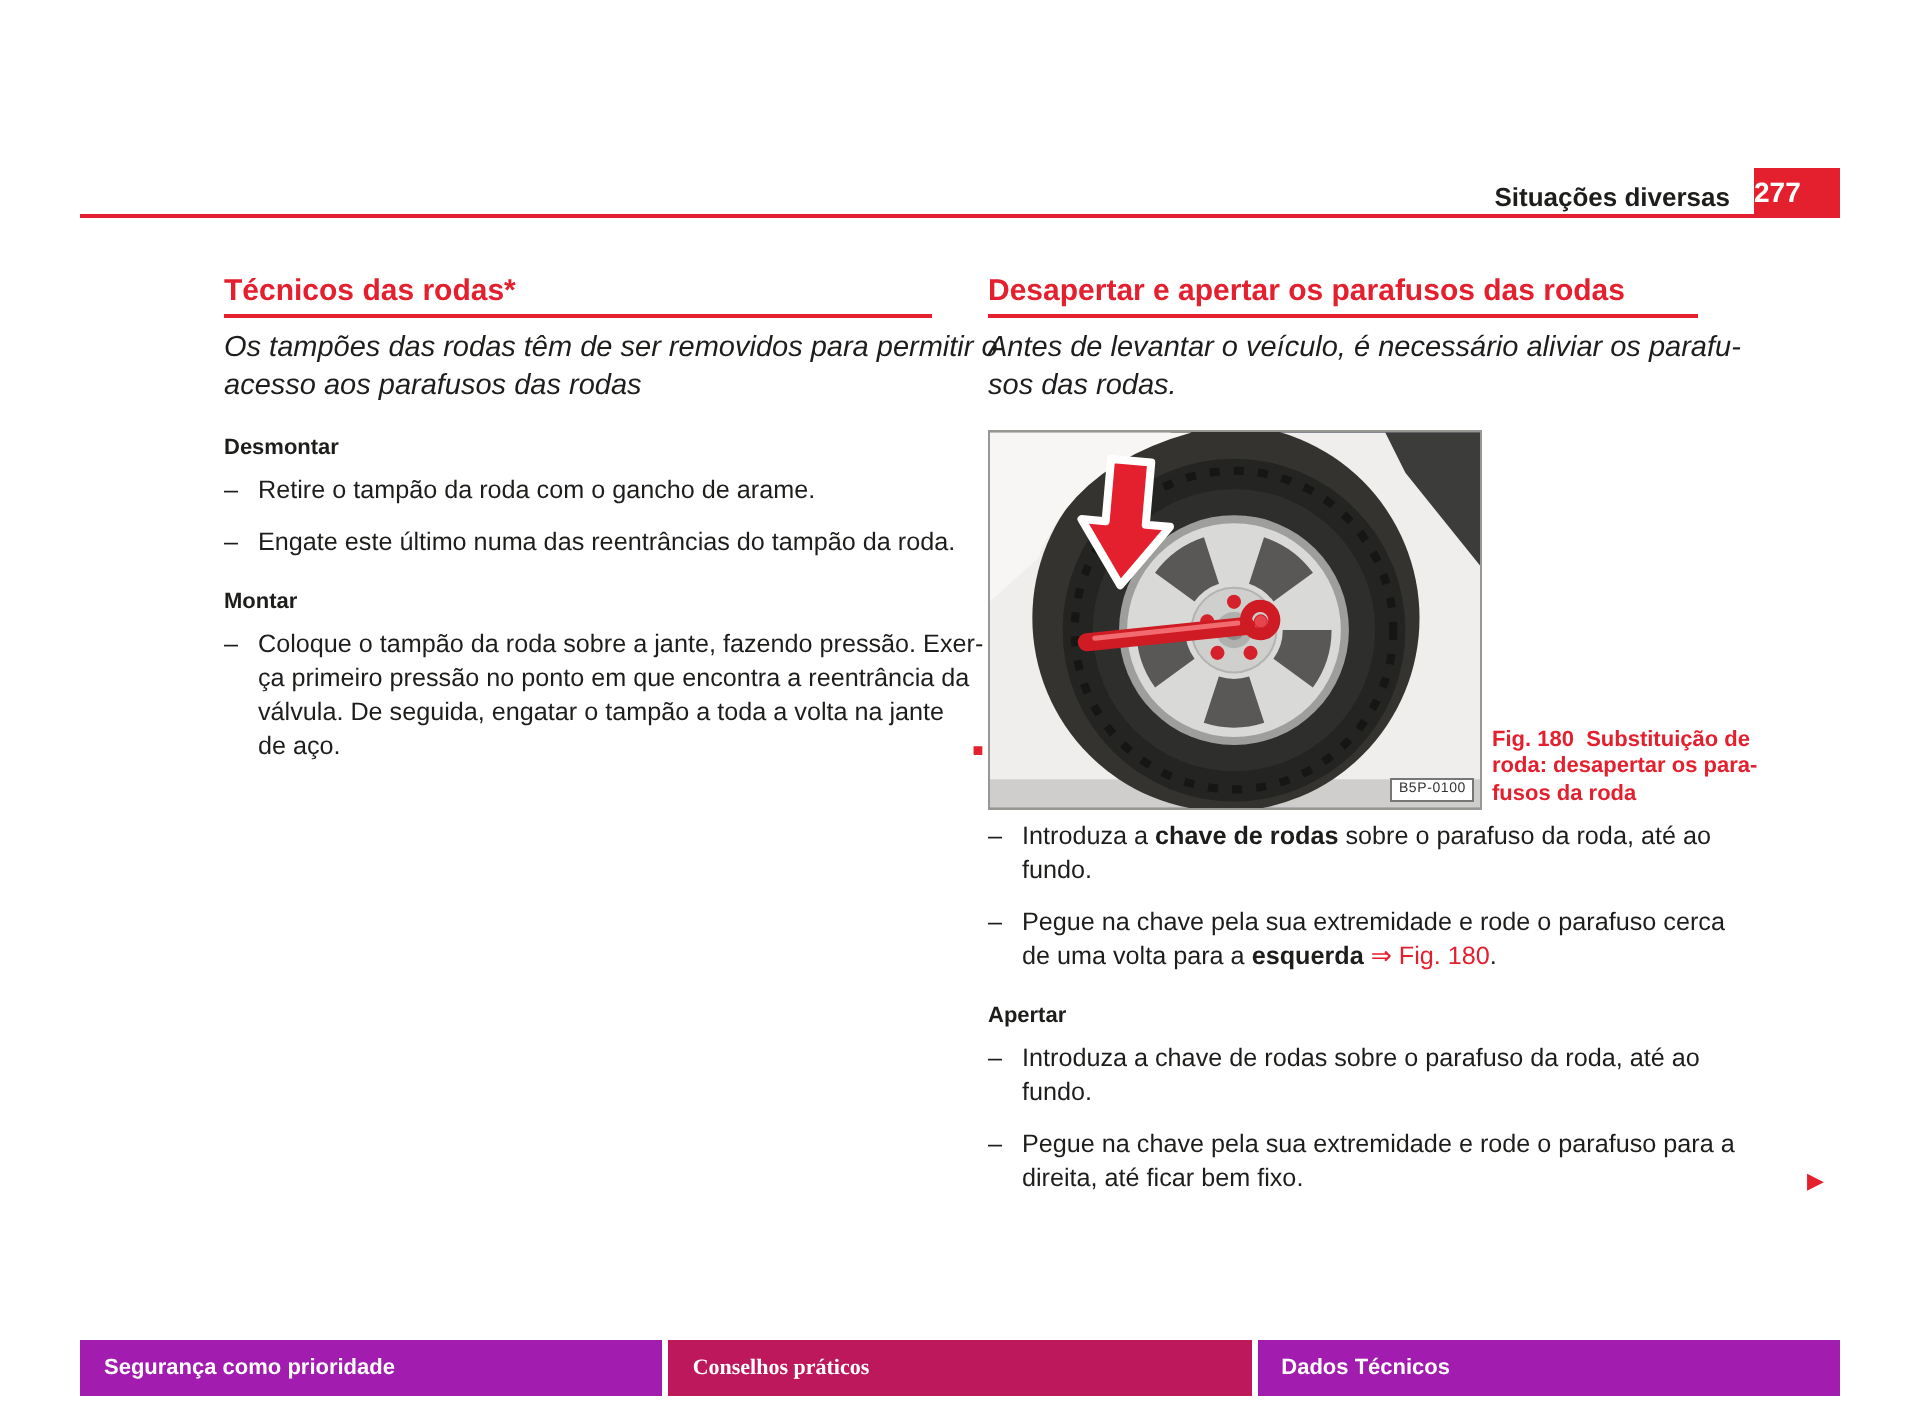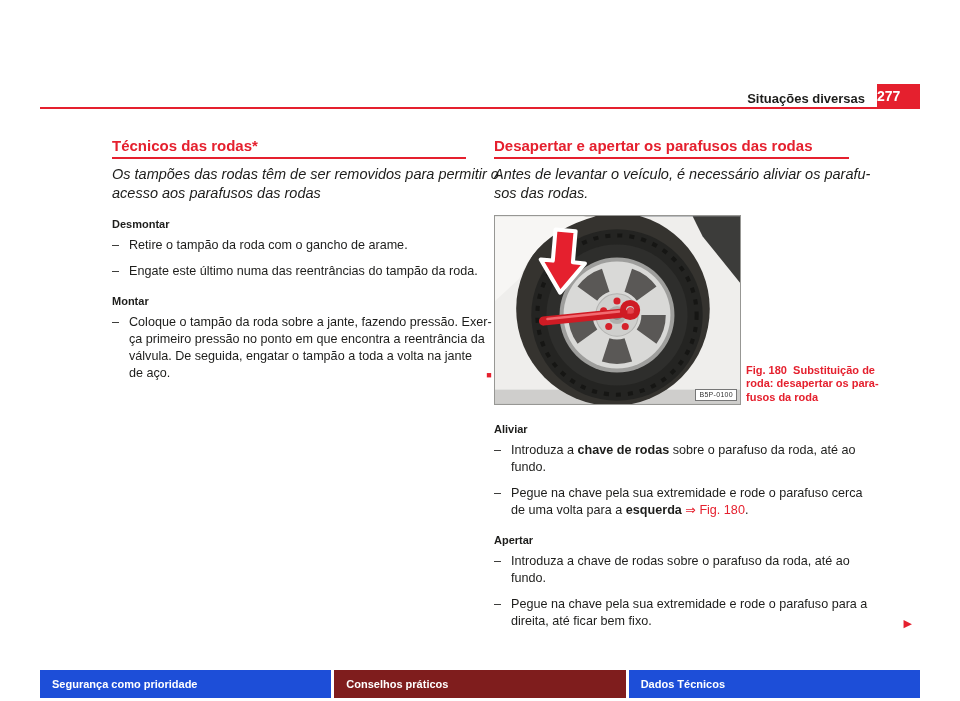--- a/index.html
+++ b/index.html
@@ -30,23 +30,23 @@
   .ref-red{color:#e5202e;}
   
   .figure{position:relative;margin-top:12px;width:245px;height:188px;border:1px solid #979794;
     background:#0f172a;box-sizing:content-box;}
   .fig-label{position:absolute;right:3px;bottom:3px;background:#fff;border:1px solid #777;
     font-size:7px;line-height:8px;padding:1px 3px;color:#333;letter-spacing:.3px;}
   .fig-caption{position:absolute;left:251px;bottom:0;width:150px;color:#e5202e;
     font-weight:bold;font-size:11px;line-height:13.5px;white-space:pre;}
   
   .footer{position:absolute;left:40px;top:630px;width:880px;height:28px;display:flex;gap:3px;}
-  .tab{flex:1;background:#1d4ed8;color:#fff;font-weight:bold;font-size:11px;
+  .tab{flex:1;background:#a21caf;color:#fff;font-weight:bold;font-size:11px;
     line-height:28px;padding-left:12px;overflow:hidden;white-space:nowrap;}
-  .tab.active{background:#7f1d1d;}
+  .tab.active{background:#be185d;font-family:Liberation Serif, serif;}
   
   .watermark{position:absolute;right:24px;top:663px;font-size:28px;color:#9c9c9c;letter-spacing:.5px;}
 </style>
 </head>
 <body>
 
 <div class="page">
 
   <div class="section-title">Situações diversas</div>
   <div class="page-number-box">277</div>
@@ -132,21 +132,20 @@
         <g transform="translate(70,14) rotate(5)">
           <path d="M-10,0 H10 V31 H22 L0,62 L-22,31 H-10 Z" fill="#e5202e" stroke="#ffffff" stroke-width="4" stroke-linejoin="round"></path>
         </g>
       </svg>
       <div class="fig-label">B5P-0100</div>
       <div class="fig-caption">Fig. 180  Substituição de
 roda: desapertar os para-
 fusos da roda</div>
     </div>
 
-    <div class="sub-title" style="margin-top:16px;">Aliviar</div>
     <div class="bullet" style="margin-top:5px;">
       <span class="dash">–</span>
       <span class="btext"><span>Introduza a </span><b>chave de rodas</b><span> sobre o parafuso da roda, até ao
 fundo.</span></span>
     </div>
     <div class="bullet">
       <span class="dash">–</span>
       <span class="btext"><span>Pegue na chave pela sua extremidade e rode o parafuso cerca
 de uma volta para a </span><b>esquerda</b><span class="ref-red"> ⇒ Fig. 180</span><span>.</span></span>
     </div>

